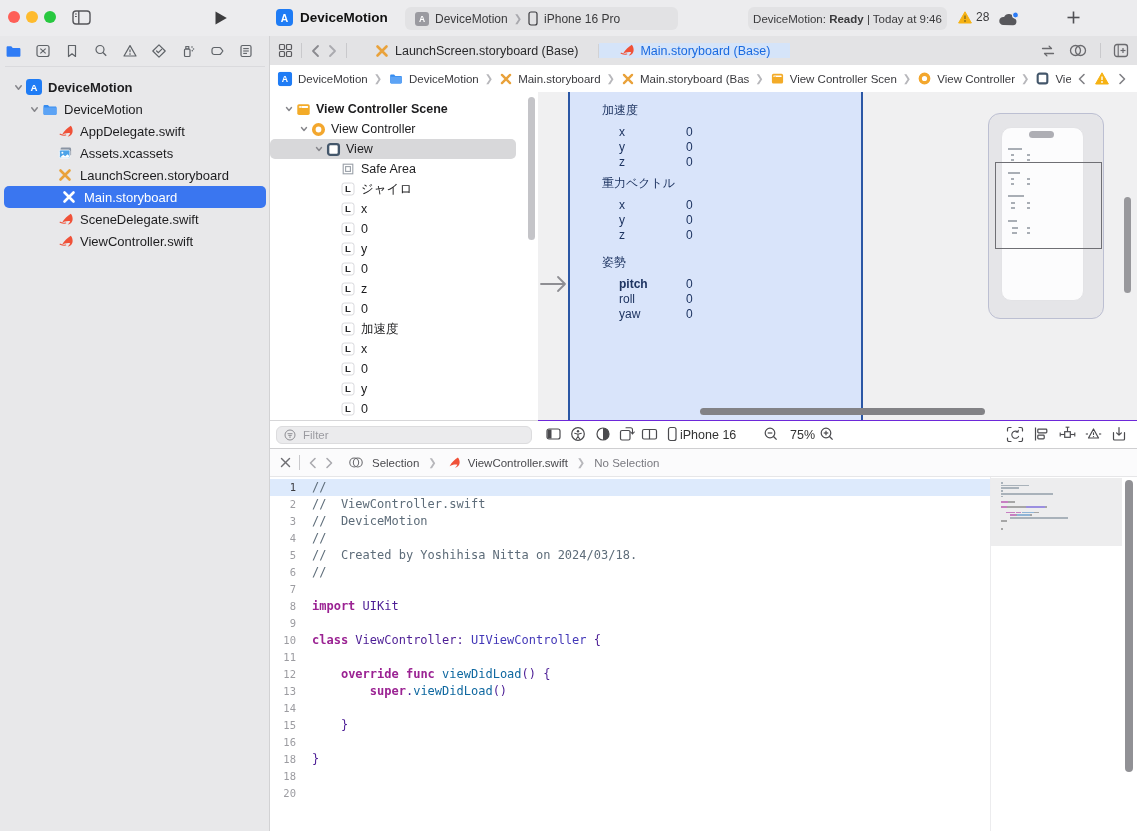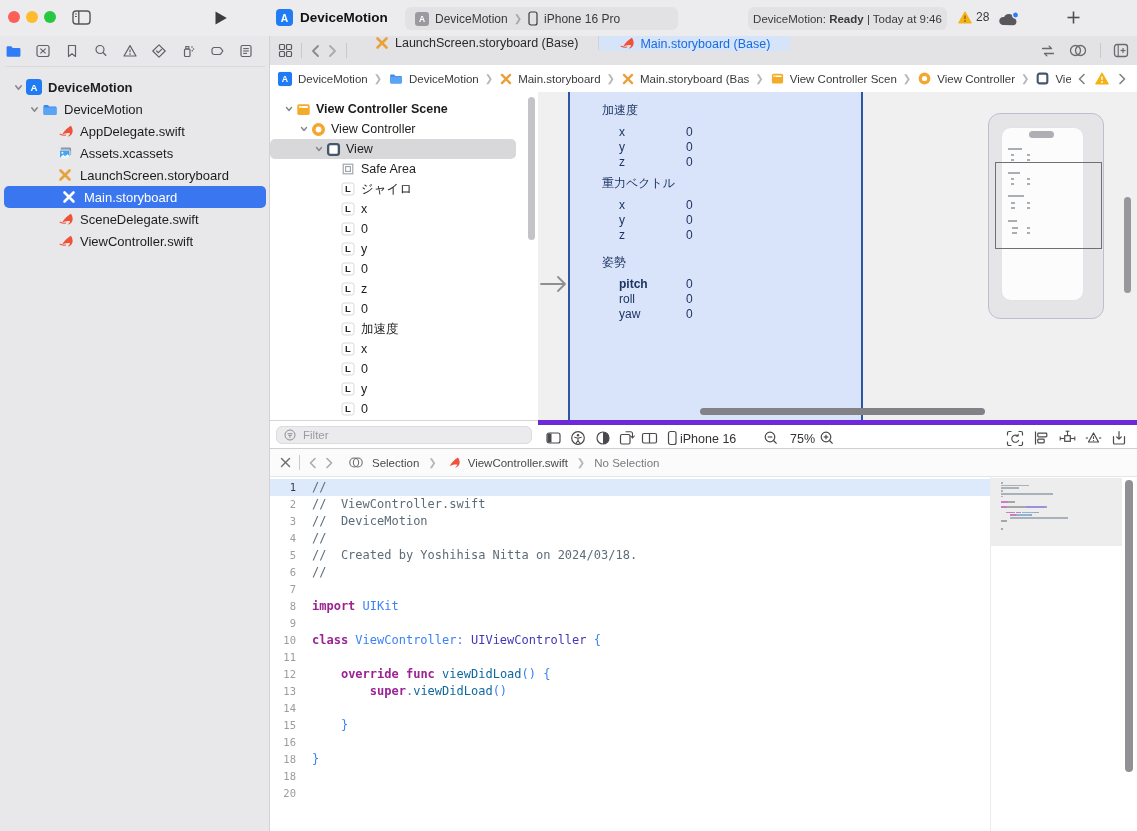--- a/index.html
+++ b/index.html
@@ -65,34 +65,34 @@
   .sb-text{position:absolute;font-size:12px;color:#1e3461;line-height:14px;white-space:nowrap;}
   .mini-bar{position:absolute;background:#9aa0a8;opacity:.85;}
   .phone{position:absolute;left:450px;top:21px;width:114px;height:204px;background:#e5e5e8;border:1px solid #bcbfd2;border-radius:12px;}
   .phone-screen{position:absolute;left:463px;top:35px;width:81px;height:172px;background:#fcfcfd;border:1px solid #e3e3e6;border-radius:10px;}
   .phone-island{position:absolute;left:491px;top:39px;width:25px;height:7px;background:#aeaeb4;border-radius:3.5px;}
   .viewport{position:absolute;left:457px;top:70px;width:105px;height:85px;border:1px solid #6f6f74;}
   .canvas-vsb{position:absolute;left:586px;top:105px;width:7px;height:96px;background:#98989c;border-radius:3.5px;}
   .canvas-hsb{position:absolute;left:162px;top:316px;width:285px;height:7px;background:#828286;border-radius:3.5px;}
 
   
-  .devicebar{position:absolute;left:538px;top:420px;width:599px;height:28px;background:#fff;border-top:5px solid #6d28d9;box-sizing:border-box;}
+  .devicebar{position:absolute;left:538px;top:420px;width:599px;height:28px;background:#fff;border-top:1px solid #6d28d9;box-sizing:border-box;}
   .db-item{position:absolute;top:5px;}
   .db-label{position:absolute;font-size:12.5px;color:#333;top:7px;}
 
   
   .jumpbar{position:absolute;left:270px;top:448px;width:867px;height:29px;background:#fbfbfc;border-top:1px solid #cfcfd1;border-bottom:1px solid #e6e6e8;box-sizing:border-box;display:flex;align-items:center;gap:8px;padding-left:10px;font-size:11.5px;color:#4a4a4e;}
   .jb-sep{color:#b7b7bb;font-size:10px;margin:0 1px;}
   .codearea{position:absolute;left:270px;top:477px;width:867px;height:354px;background:#fff;}
   .code-line{display:flex;height:17px;line-height:17px;width:720px;}
   .code-line.current{background:#ddeafc;}
   .gutter{width:26px;flex:0 0 26px;text-align:right;padding-right:8px;font-family:"DejaVu Sans Mono","Liberation Mono",monospace;font-size:10.5px;color:#9c9ca1;}
   .code-line.current .gutter{color:#3c3c40;}
   .src{margin:0;padding-left:8px;font-family:"DejaVu Sans Mono","Liberation Mono",monospace;font-size:12px;white-space:pre;}
-  .tok-plain{color:#3b82f6;}
+  .tok-plain{color:#4c1d95;}
   .tok-comment{color:#5d6c79;}
   .tok-keyword{color:#9b2393;font-weight:bold;}
   .tok-type{color:#4338b8;}
   .tok-decl{color:#0f68a0;}
   .minimap{position:absolute;left:720px;top:0;width:132px;height:354px;background:#fff;border-left:1px solid #ececee;}
   .minimap-region{position:absolute;left:721px;top:1px;width:131px;height:68px;background:#ededee;}
   .code-sb{position:absolute;left:855px;top:3px;width:8px;height:292px;background:#919195;border-radius:4px;}
 </style>
 </head>
 <body>
@@ -342,21 +342,21 @@
             <path d="M8 2 L3 7 L8 12" fill="none" stroke="#8a8a8f" stroke-width="1.8" stroke-linecap="round" stroke-linejoin="round"></path>
           </svg>
         </span>
       <span>
           <svg width="10" height="14" viewBox="0 0 10 14">
             <path d="M2 2 L7 7 L2 12" fill="none" stroke="#aaaaaf" stroke-width="1.8" stroke-linecap="round" stroke-linejoin="round"></path>
           </svg>
         </span>
       <span class="vsep"></span>
     </div>
-    <div id="tabs" style="display:flex;align-items:flex-start;">
+    <div id="tabs" style="display:flex;align-items:center;">
         <div class="tab">
           <span>
             <svg width="14" height="14" viewBox="0 0 14 14">
               <path d="M2.5 2.5 L11.5 11.5 M11.5 2.5 L2.5 11.5" stroke="#e9a23b" stroke-width="2.6" stroke-linecap="round"></path>
             </svg>
           </span>
           <span>LaunchScreen.storyboard (Base)</span>
         </div>
         <div class="tab active">
           <span>

